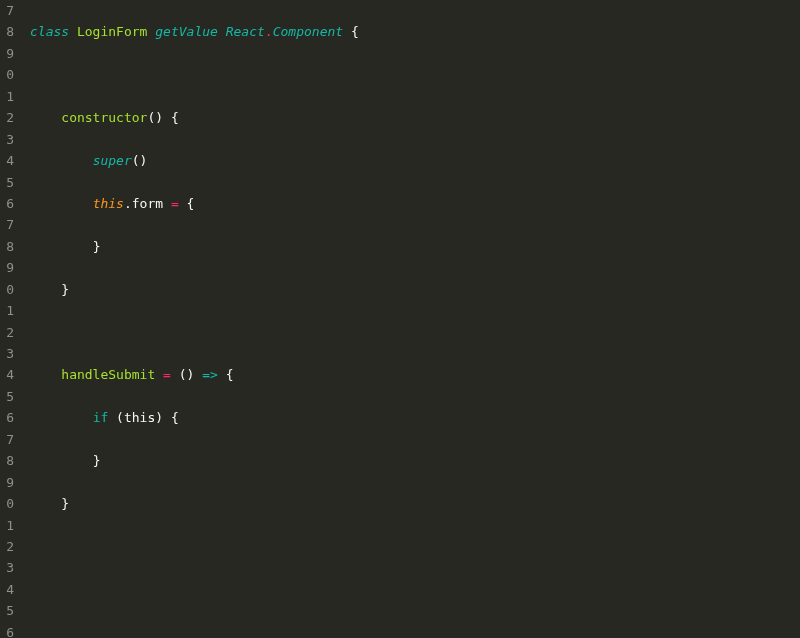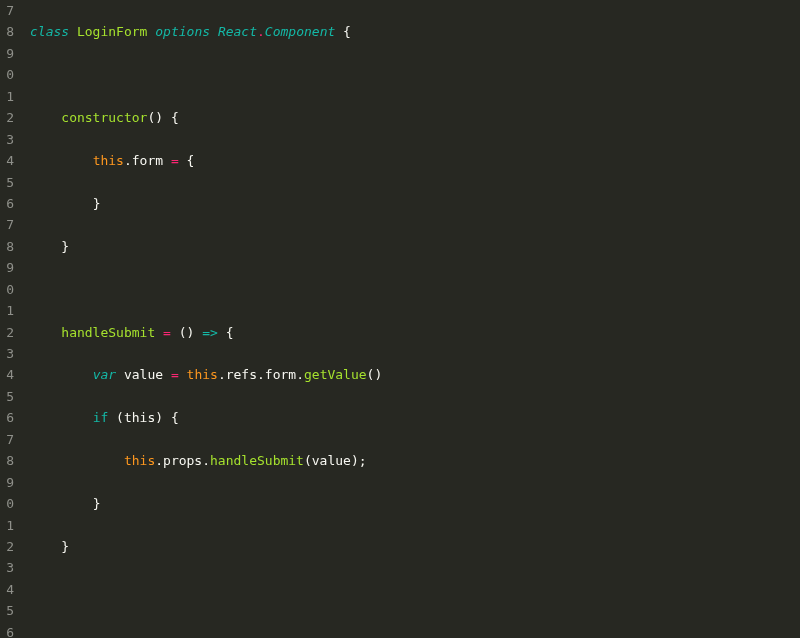--- a/index.html
+++ b/index.html
@@ -29,21 +29,21 @@
   .gutter div { min-width: 12px; }
   .code {
     padding: 0 0 0 10px;
     white-space: pre;
   }
   .kw-italic { color: #14b8a6; font-style: italic; }
   .entity    { color: #a6e22e; }                           
   .fn        { color: #a6e22e; }
   .op        { color: #f92672; }                           
   .punc      { color: #f8f8f2; }                           
-  .this      { color: #fd971f; }       
+  .this      { color: #fd971f; font-style: italic; }       
   .brace     { color: #f8f8f2; }
   .kw-red    { color: #14b8a6; }                           
 </style>
 </head>
 <body>
 
 <div class="editor">
   <div class="gutter">
     <div>7</div>
       <div>8</div>
@@ -70,31 +70,30 @@
       <div>9</div>
       <div>0</div>
       <div>1</div>
       <div>2</div>
       <div>3</div>
       <div>4</div>
       <div>5</div>
       <div>6</div>
   </div>
   <div class="code">
-<div><span class="kw-italic">class</span> <span class="entity">LoginForm</span> <span class="kw-italic">options</span> <span class="kw-italic">React</span><span class="op">.</span><span class="kw-italic">Component</span><span class="brace"> {</span></div>
+<div><span class="kw-italic">class</span> <span class="entity">LoginForm</span> <span class="kw-italic">getValue</span> <span class="kw-italic">React</span><span class="op">.</span><span class="kw-italic">Component</span><span class="brace"> {</span></div>
 <div> </div>
 <div>    <span class="entity">constructor</span><span class="punc">() {</span></div>
+<div>        <span class="kw-italic">super</span><span class="punc">()</span></div>
 <div>        <span class="this">this</span><span class="punc">.</span><span>form </span><span class="op">=</span><span class="brace"> {</span></div>
 <div>        <span class="brace">}</span></div>
 <div>    <span class="brace">}</span></div>
 <div> </div>
 <div>    <span class="entity">handleSubmit </span><span class="op">=</span><span> () </span><span class="kw-italic">=&gt;</span><span class="brace"> {</span></div>
-<div>        <span class="kw-italic">var</span><span> </span><span>value </span><span class="op">=</span><span> </span><span class="this">this</span><span class="punc">.</span><span>refs</span><span class="punc">.</span><span>form</span><span class="punc">.</span><span class="fn">getValue</span><span class="punc">()</span></div>
 <div>        <span class="kw-red">if</span><span> (this) {</span></div>
-<div>            <span class="this">this</span><span class="punc">.</span><span>props</span><span class="punc">.</span><span class="fn">handleSubmit</span><span class="punc">(value)</span><span class="punc">;</span></div>
 <div>        <span class="brace">}</span></div>
 <div>    <span class="brace">}</span></div>
 
 
 
 
 
 
 
 

